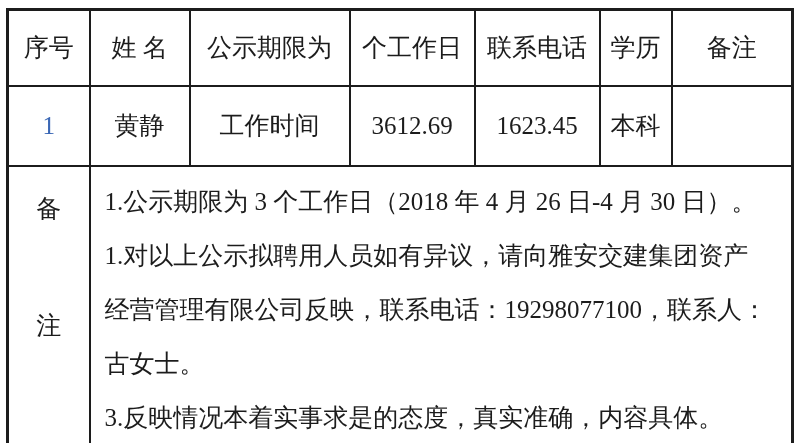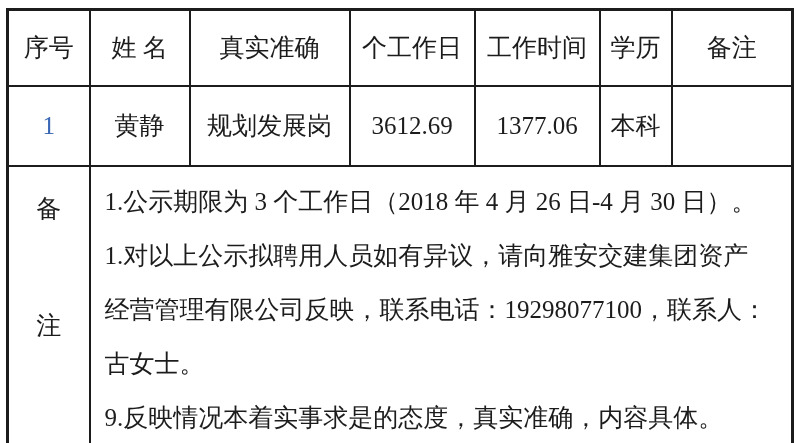--- a/index.html
+++ b/index.html
@@ -67,45 +67,45 @@
       <col style="width:160px">
       <col style="width:125px">
       <col style="width:125px">
       <col style="width:72px">
       <col style="width:121px">
     </colgroup>
     <tbody>
       <tr class="header-row">
         <th>序号</th>
         <th>姓 名</th>
-        <th>真实准确</th>
+        <th>公示期限为</th>
         <th>个工作日</th>
-        <th>工作时间</th>
+        <th>联系电话</th>
         <th>学历</th>
         <th>备注</th>
       </tr>
       <tr class="data-row">
         <td class="accent">1</td>
         <td>黄静</td>
-        <td>规划发展岗</td>
+        <td>工作时间</td>
         <td>3612.69</td>
-        <td>1377.06</td>
+        <td>1623.45</td>
         <td>本科</td>
         <td></td>
       </tr>
       <tr class="notes-row">
         <td class="notes-label-cell">
           <div class="notes-label-stack">
             <span>备</span>
             <span>注</span>
           </div>
         </td>
         <td class="notes-cell" colspan="6">
           <div class="note-line">1.公示期限为 3 个工作日（2018 年 4 月 26 日-4 月 30 日）。</div>
           <div class="note-line">1.对以上公示拟聘用人员如有异议，请向雅安交建集团资产</div>
           <div class="note-line">经营管理有限公司反映，联系电话：19298077100，联系人：</div>
           <div class="note-line">古女士。</div>
-          <div class="note-line">9.反映情况本着实事求是的态度，真实准确，内容具体。</div>
+          <div class="note-line">3.反映情况本着实事求是的态度，真实准确，内容具体。</div>
         </td>
       </tr>
     </tbody>
   </table>
 </div>
 
 </body></html>

